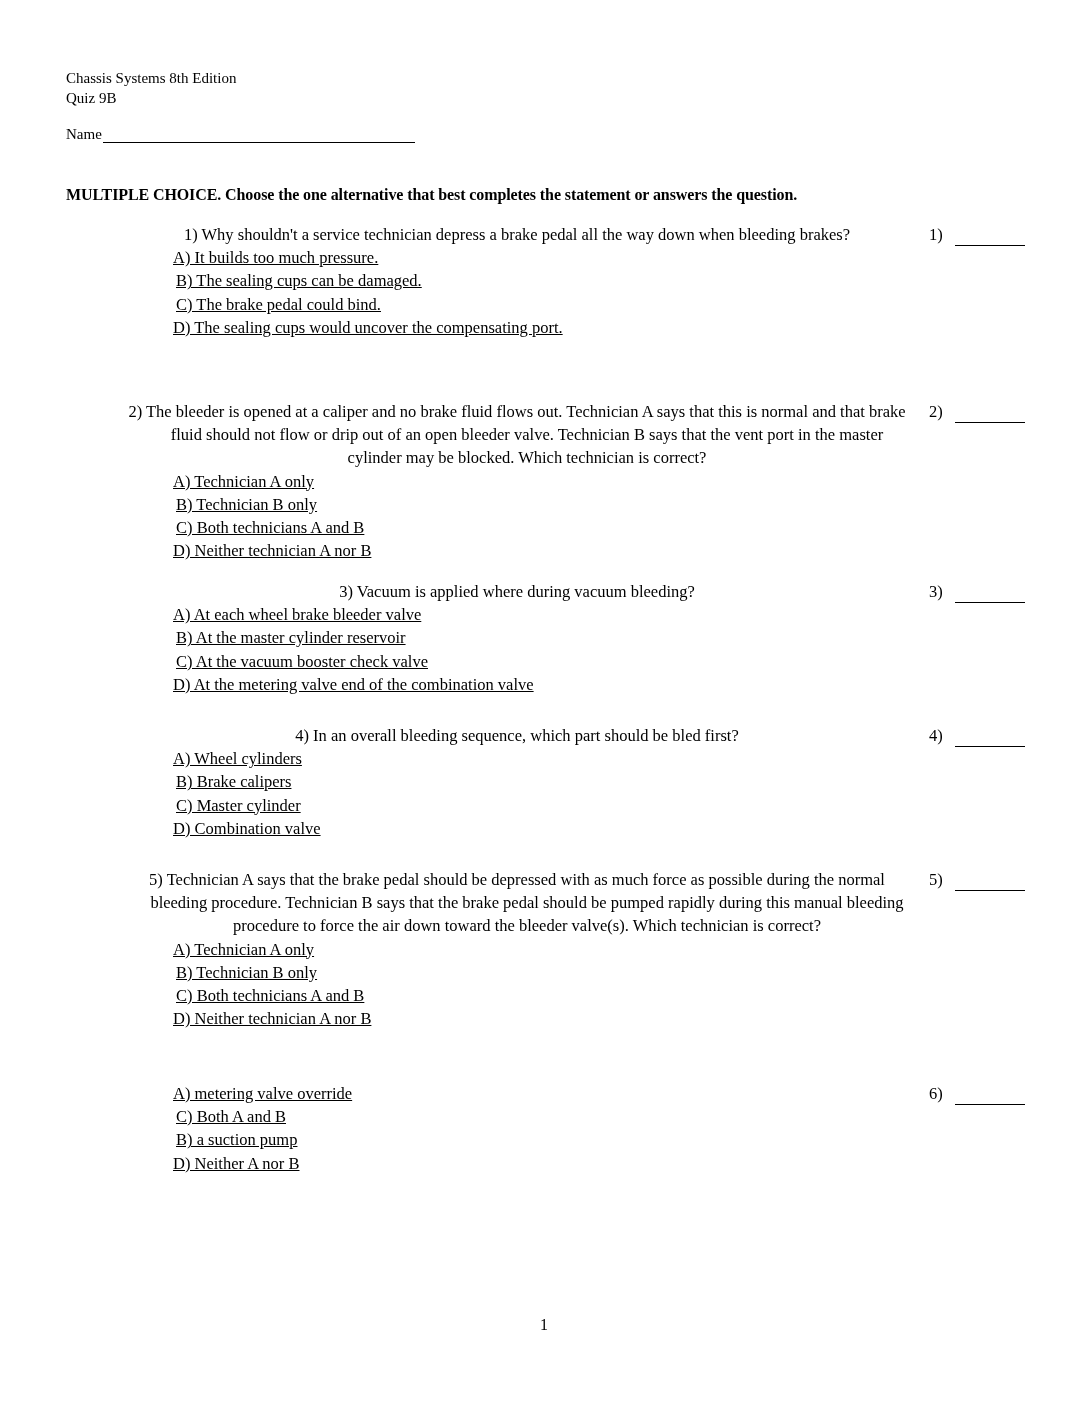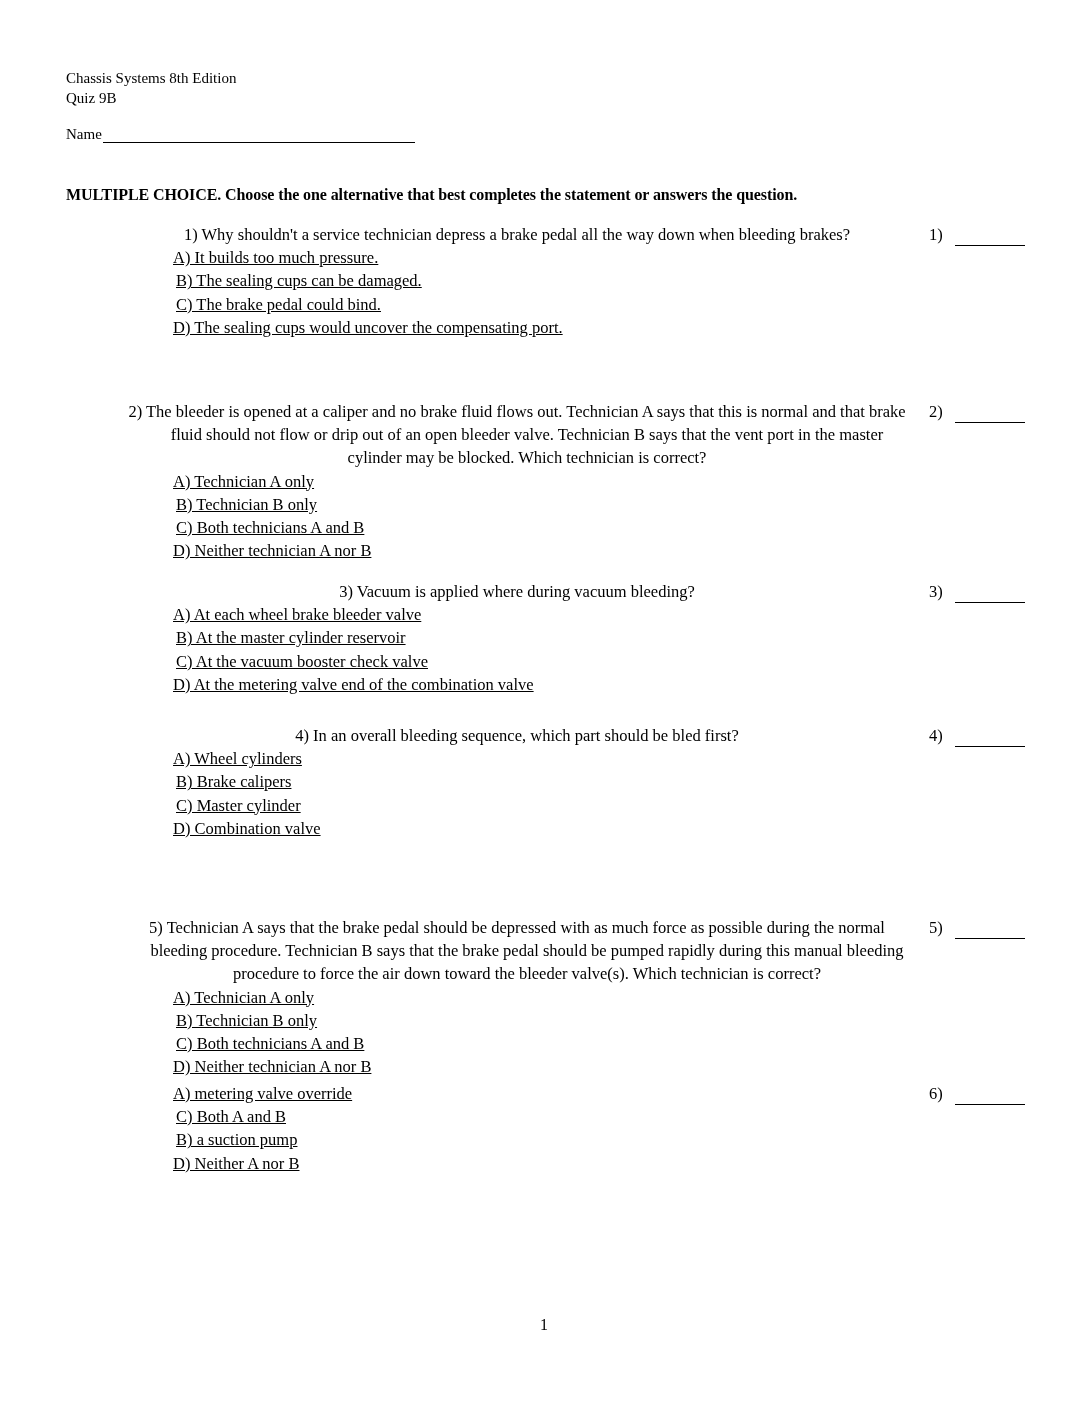--- a/index.html
+++ b/index.html
@@ -78,21 +78,21 @@
   <div class="choice">A) Wheel cylinders</div>
   <div class="choice inset">B) Brake calipers</div>
   <div class="choice inset">C) Master cylinder</div>
   <div class="choice">D) Combination valve</div>
   <div class="answer">
     <span class="answer-num">4)</span>
     <span class="answer-line"></span>
   </div>
 </div>
 
-<div class="question" style="top:916px;">
+<div class="question" style="top:868px;">
   <div class="stem"><span>5)</span> <span>Technician A says that the brake pedal should be depressed with as much force as possible during the normal bleeding procedure. Technician B says that the brake pedal should be pumped rapidly during this manual bleeding procedure to force the air down toward the bleeder valve(s). Which technician is correct?</span></div>
   <div class="choice">A) Technician A only</div>
   <div class="choice inset">B) Technician B only</div>
   <div class="choice inset">C) Both technicians A and B</div>
   <div class="choice">D) Neither technician A nor B</div>
   <div class="answer">
     <span class="answer-num">5)</span>
     <span class="answer-line"></span>
   </div>
 </div>

